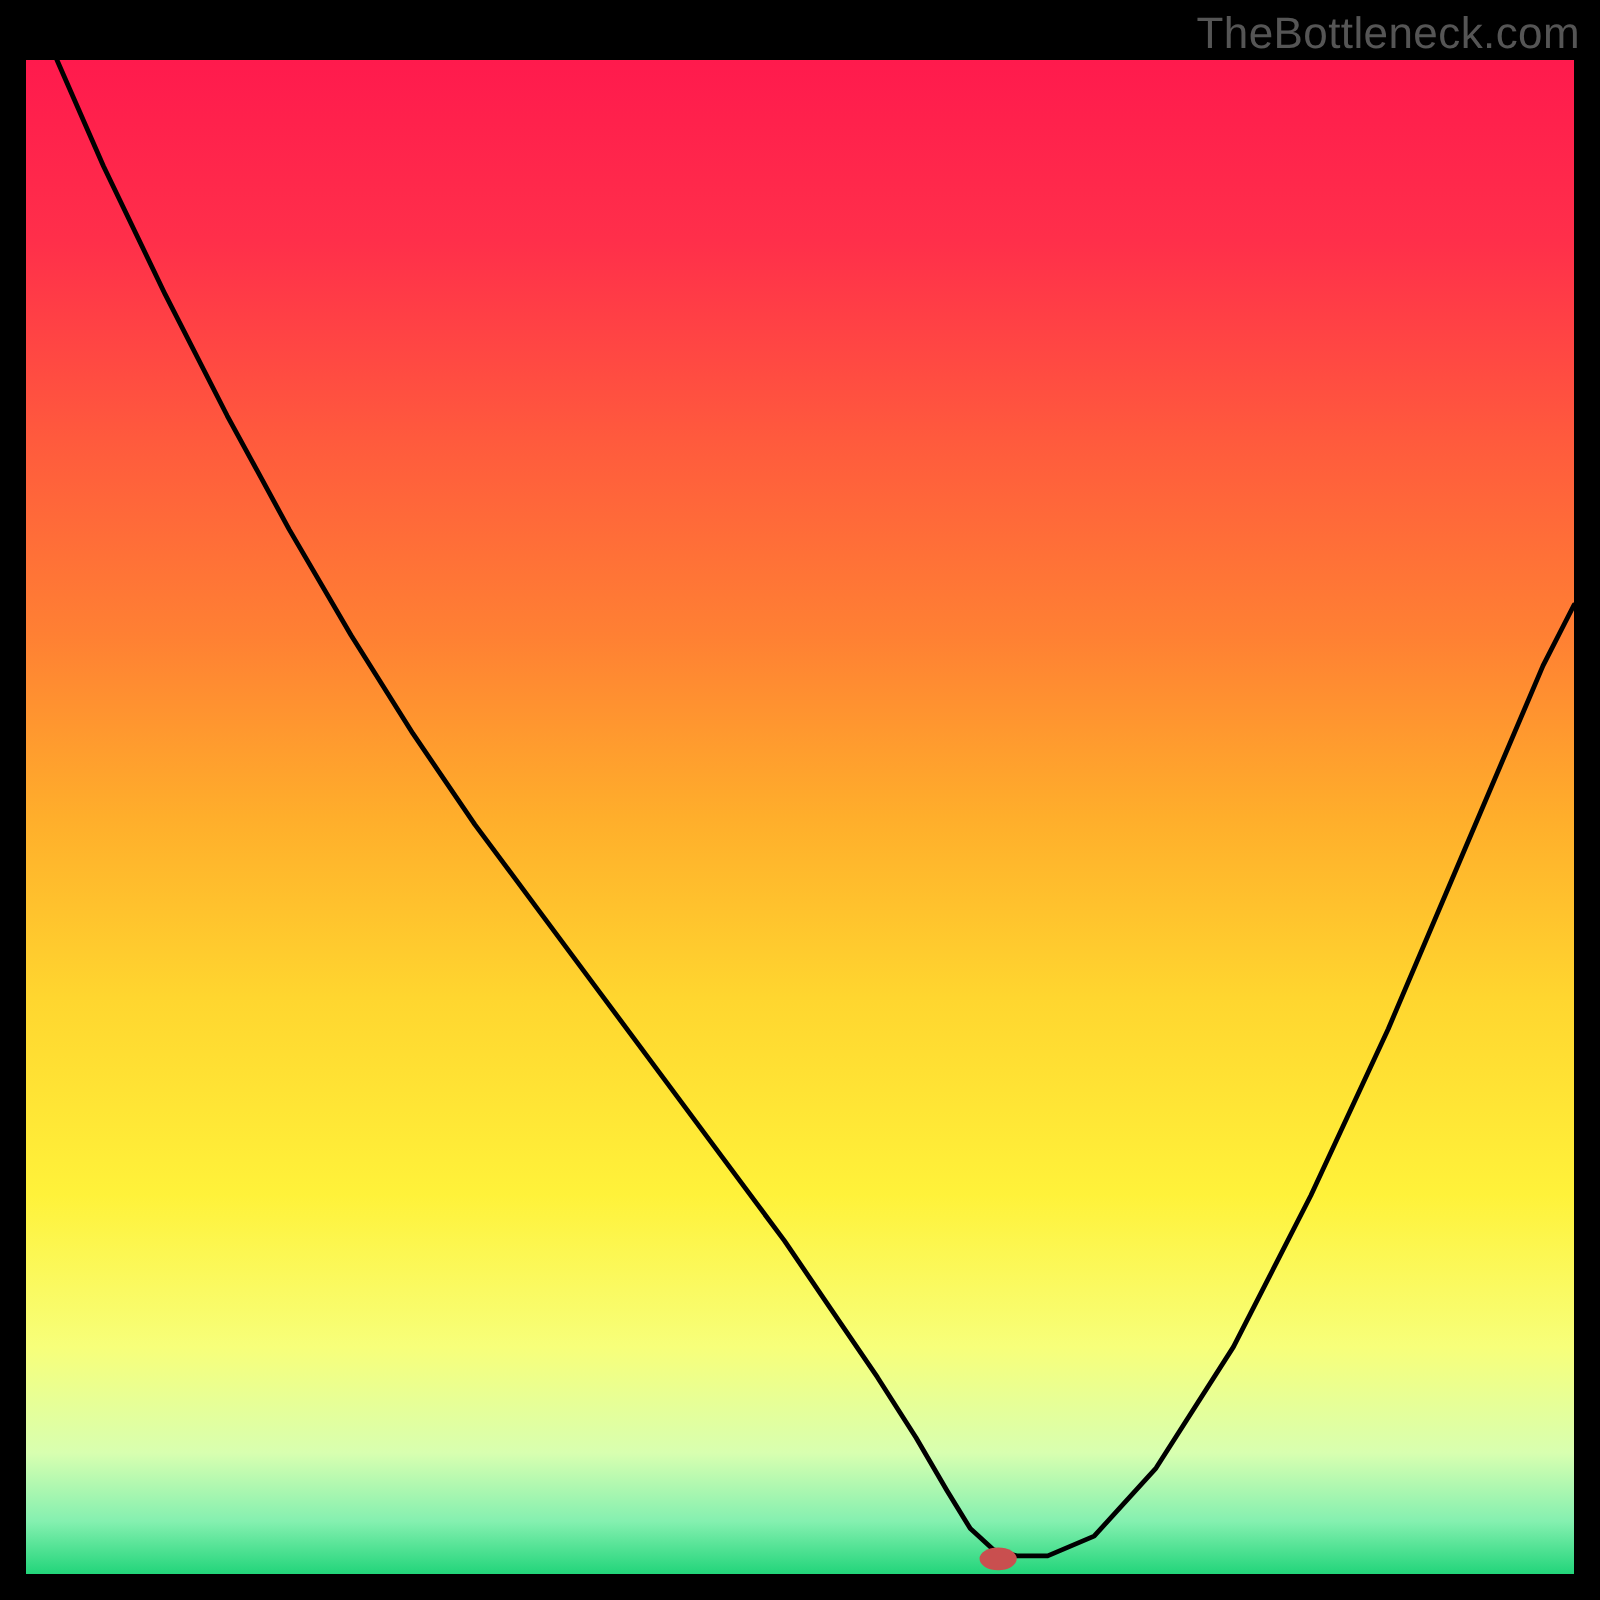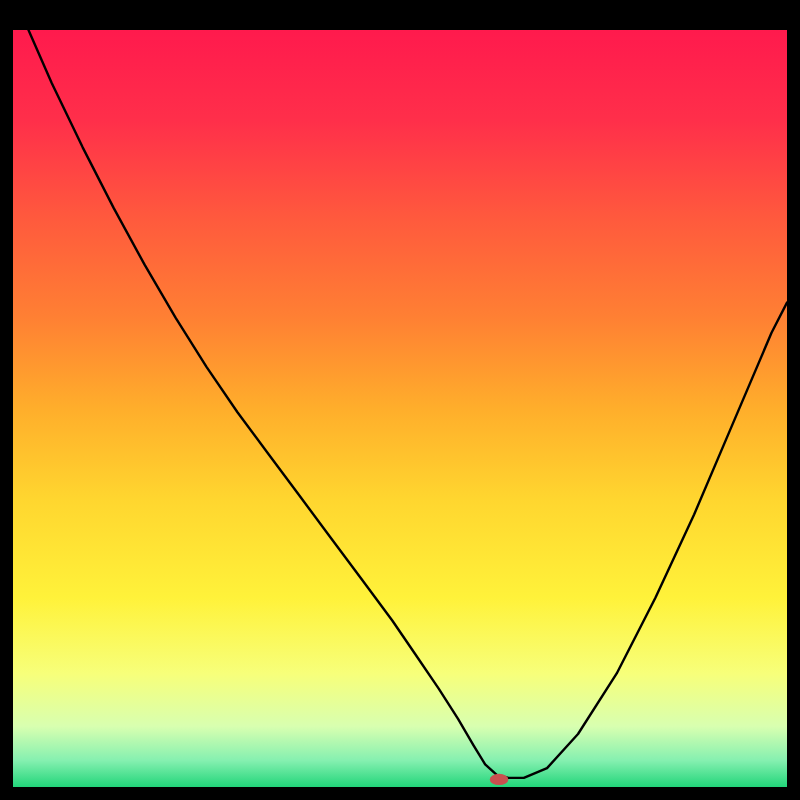--- a/index.html
+++ b/index.html
@@ -44,20 +44,21 @@
   }
   .marker {
     fill: #c94f4f;
     stroke: none;
   }
 </style>
 </head>
 <body>
 
 <div class="frame">
+  <div class="watermark">TheBottleneck.com</div>
 
   <div class="plot-wrap">
     <svg id="plot-svg" width="774" height="757" viewBox="0 0 774 757">
       <defs>
         <linearGradient id="bg-grad" x1="0" y1="0" x2="0" y2="1">
             <stop offset="0%" stop-color="#ff1a4d"></stop>
             <stop offset="12%" stop-color="#ff2f4a"></stop>
             <stop offset="25%" stop-color="#ff5a3d"></stop>
             <stop offset="38%" stop-color="#ff8033"></stop>
             <stop offset="50%" stop-color="#ffae2b"></stop>

